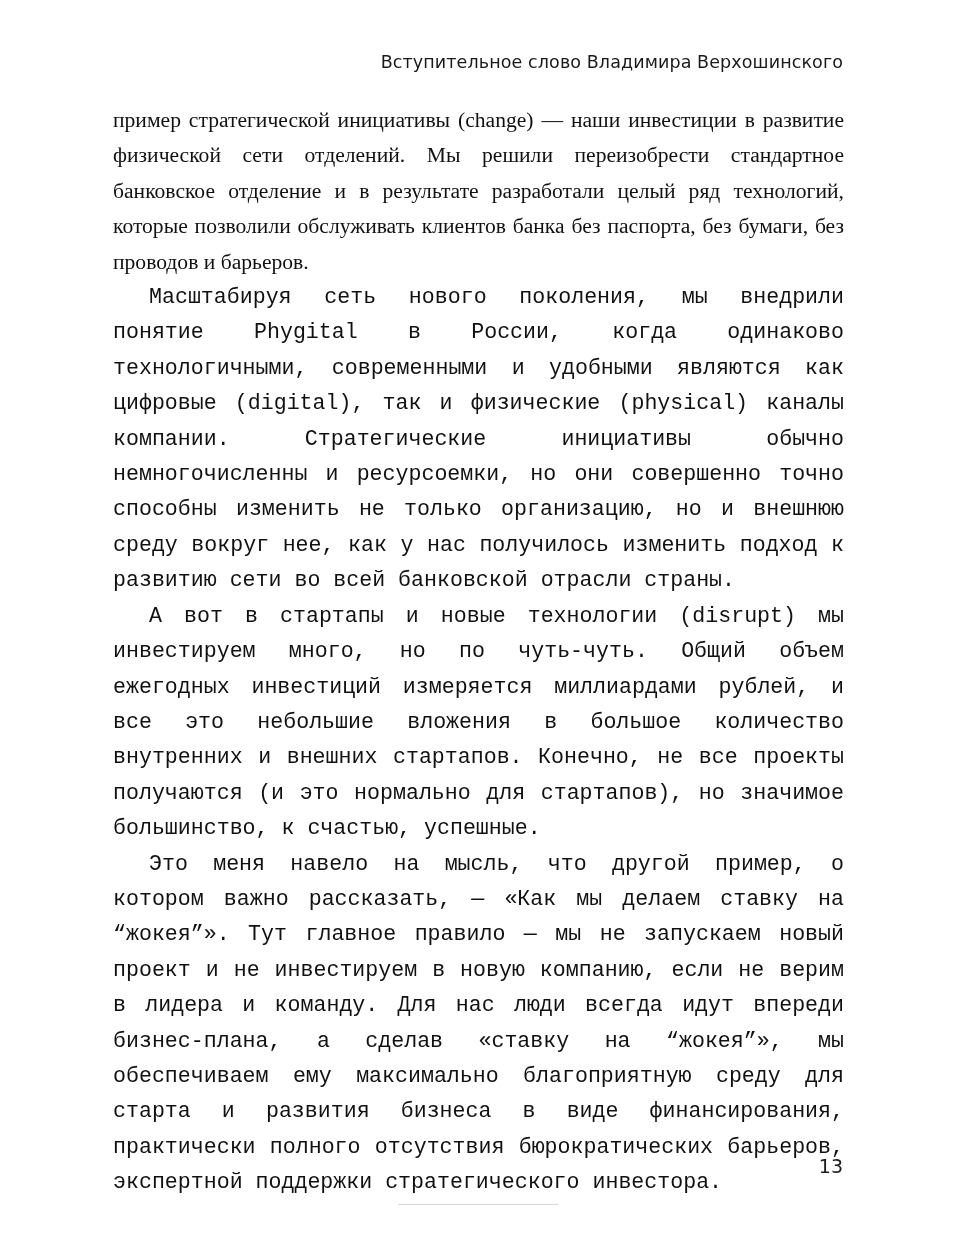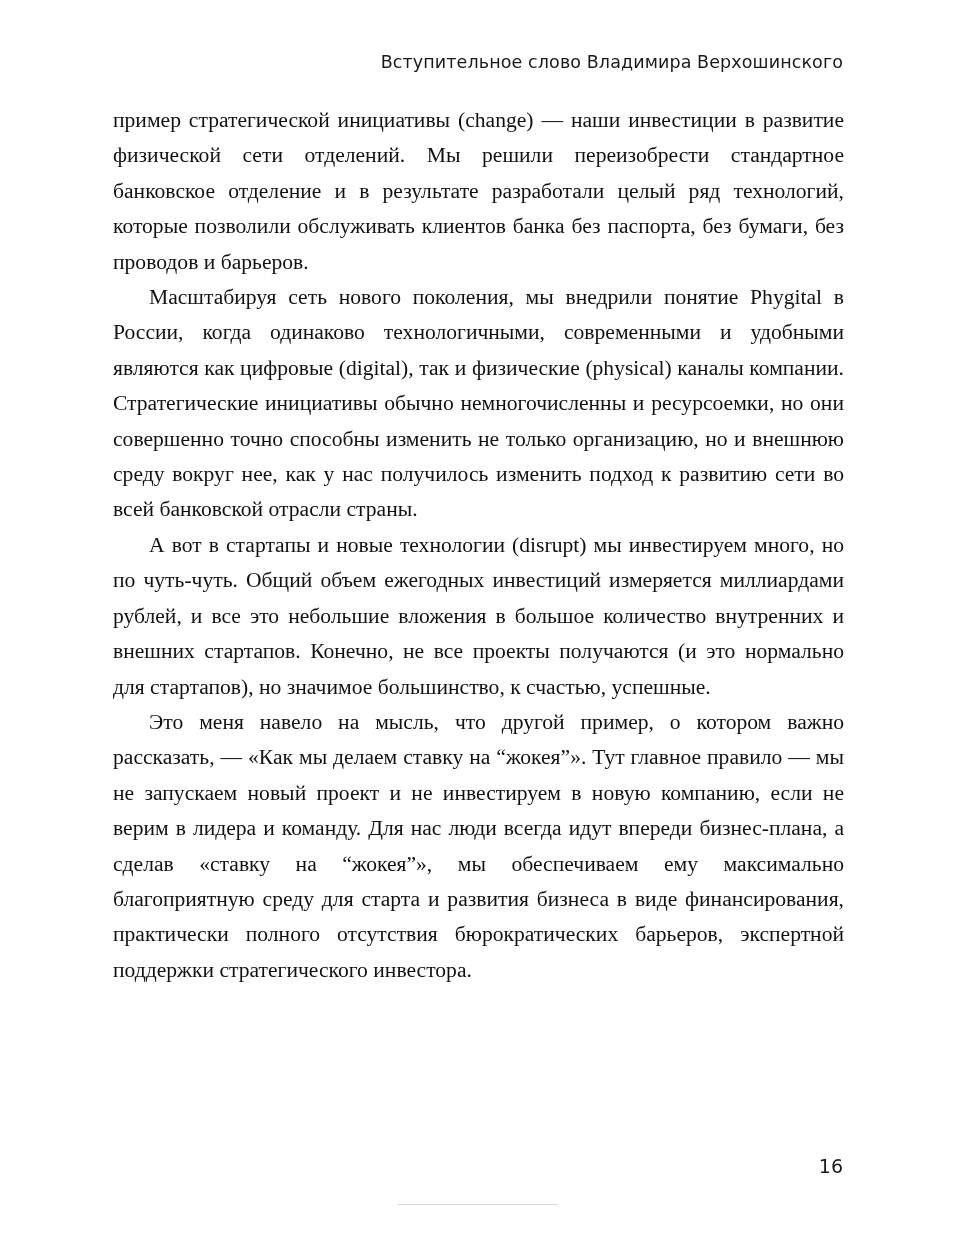--- a/index.html
+++ b/index.html
@@ -47,20 +47,21 @@
     text-align-last: left;
     text-indent: 36px;
     hyphens: manual;
     color: #111111;
   }
   .body-text p.no-indent {
     text-indent: 0;
   }
   .body-text p + p {
     margin-top: 0;
+    font-family: Liberation Mono, monospace;
   }
   .folio {
     position: absolute;
     bottom: 62px;
     right: 113px;
     font-family: "DejaVu Sans", "Liberation Sans", sans-serif;
     font-size: 19px;
     color: #1a1a1a;
   }
   .footer-rule {
@@ -80,17 +81,17 @@
 
   <div class="running-head">Вступительное слово Владимира Верхошинского</div>
 
   <div class="body-text">
     <p class="no-indent">пример стратегической инициативы (change) — наши инвестиции в развитие физической сети отделений. Мы решили переизобрести стандартное банковское отделение и в результате разработали целый ряд технологий, которые позволили обслуживать клиентов банка без паспорта, без бумаги, без проводов и барьеров.</p>
     <p>Масштабируя сеть нового поколения, мы внедрили понятие Phygital в России, когда одинаково технологичными, современными и удобными являются как цифровые (digital), так и физические (physical) каналы компании. Стратегические инициативы обычно немногочисленны и ресурсоемки, но они совершенно точно способны изменить не только организацию, но и внешнюю среду вокруг нее, как у нас получилось изменить подход к развитию сети во всей банковской отрасли страны.</p>
     <p>А вот в стартапы и новые технологии (disrupt) мы инвестируем много, но по чуть-чуть. Общий объем ежегодных инвестиций измеряется миллиардами рублей, и все это небольшие вложения в большое количество внутренних и внешних стартапов. Конечно, не все проекты получаются (и это нормально для стартапов), но значимое большинство, к счастью, успешные.</p>
     <p>Это меня навело на мысль, что другой пример, о котором важно рассказать, — «Как мы делаем ставку на “жокея”». Тут главное правило — мы не запускаем новый проект и не инвестируем в новую компанию, если не верим в лидера и команду. Для нас люди всегда идут впереди бизнес-плана, а сделав «ставку на “жокея”», мы обеспечиваем ему максимально благоприятную среду для старта и развития бизнеса в виде финансирования, практически полного отсутствия бюрократических барьеров, экспертной поддержки стратегического инвестора.</p>
   </div>
 
-  <div class="folio">16</div>
+  <div class="folio">13</div>
 
   <div class="footer-rule"></div>
 
 </div>
 
 </body></html>

